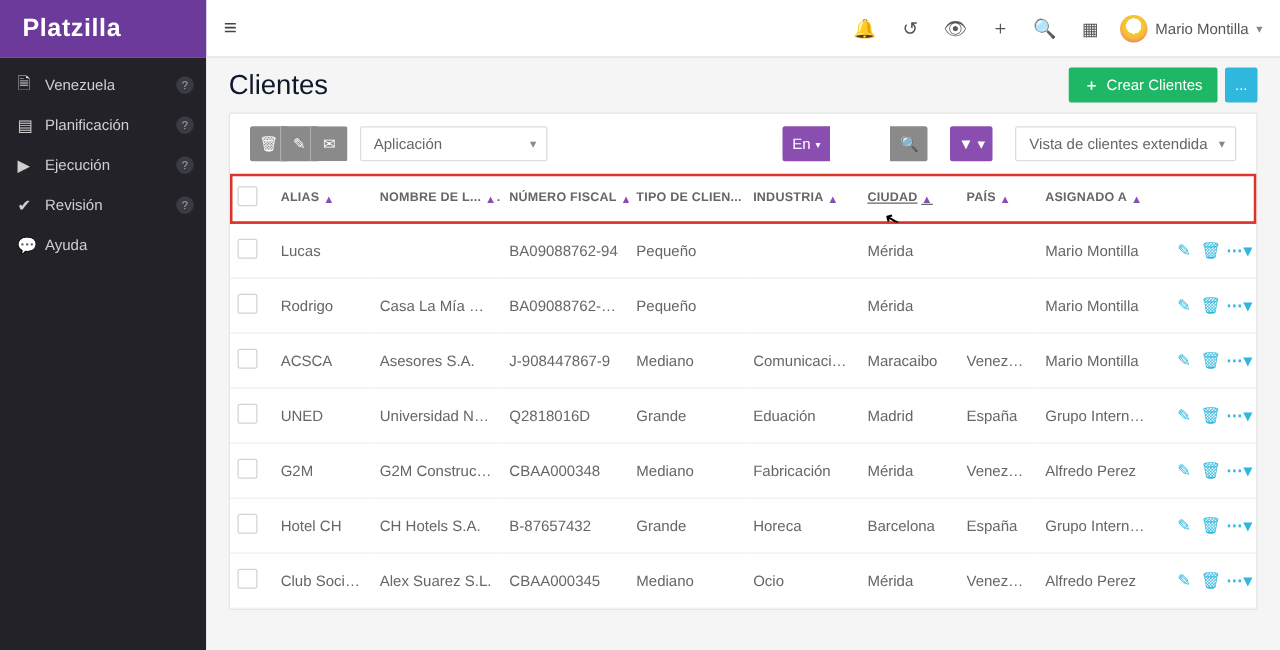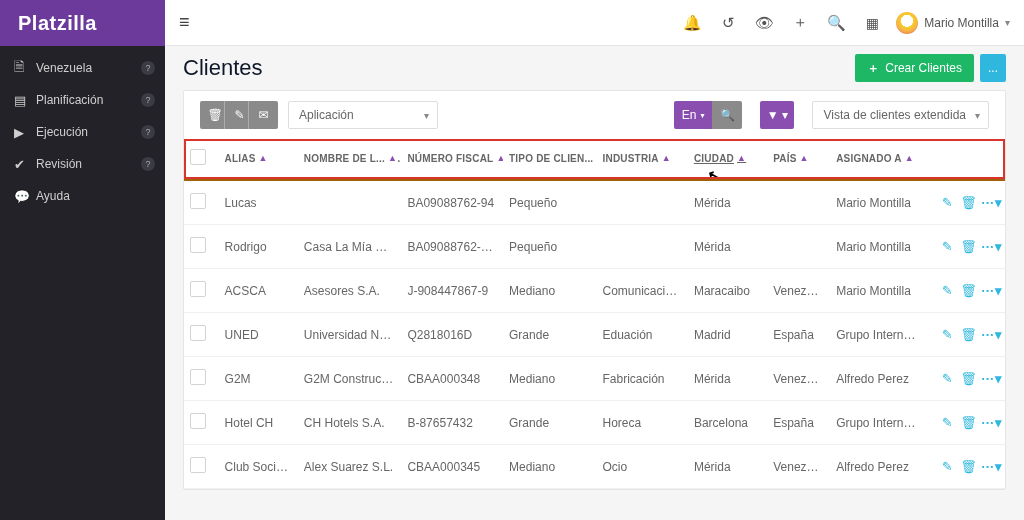--- a/index.html
+++ b/index.html
@@ -42,29 +42,29 @@
   .iconbtn + .iconbtn { margin-left: -6px; }
   .icongroup { display: flex; }
   .icongroup .iconbtn { border-radius: 0; border-left: 1px solid rgba(255,255,255,.3); }
   .icongroup .iconbtn:first-child { border-radius: 2px 0 0 2px; border-left: none; }
   .icongroup .iconbtn:last-child { border-radius: 0 2px 2px 0; }
   .select { height: 28px; border: 1px solid #ddd; background: #fff; font-size: 12px; padding: 0 22px 0 10px; min-width: 150px; position: relative; display: flex; align-items: center; border-radius: 2px; cursor: pointer; color: #666; }
   .select::after { content: "▾"; position: absolute; right: 8px; font-size: 10px; color: #888; }
   .toolbar .spacer { flex: 1; }
   .btn-purple-sm { height: 28px; background: #8a4db0; color: #fff; padding: 0 8px; border-radius: 2px 0 0 2px; display: flex; align-items: center; font-size: 12px; cursor: pointer; }
   .btn-purple-sm .c { font-size: 8px; margin-left: 4px; }
-  .searchwrap { display: flex; }
+  .searchwrap { display: flex; gap: 48px; }
   .searchinp { height: 28px; border: 1px solid #ddd; border-left: none; border-right: none; width: 120px; padding: 0 8px; font-size: 12px; outline: none; }
   .searchgo { width: 30px; height: 28px; background: #8a8a8a; color: #fff; display: flex; align-items: center; justify-content: center; border-radius: 0 2px 2px 0; cursor: pointer; }
   .filterbtn { width: 34px; height: 28px; background: #8a4db0; color: #fff; display: flex; align-items: center; justify-content: center; border-radius: 2px; cursor: pointer; margin-left: 8px; font-size:12px;}
   .viewsel { min-width: 170px; margin-left: 8px; }
 
   
   .table { width: 100%; border-collapse: collapse; table-layout: fixed; }
-  .table thead th { text-align: left; font-size: 10px; font-weight: 700; color: #666; padding: 10px 6px; border-bottom: 4px solid #a16207; text-transform: uppercase; letter-spacing: .2px; white-space: nowrap; overflow: hidden; text-overflow: ellipsis; }
+  .table thead th { text-align: left; font-size: 10px; font-weight: 700; color: #666; padding: 10px 6px; border-bottom: 1px solid #a16207; text-transform: uppercase; letter-spacing: .2px; white-space: nowrap; overflow: hidden; text-overflow: ellipsis; }
   .th-inner { display:inline-flex; align-items:center; gap:3px; cursor:pointer;}
   .th-inner .arr { font-size: 9px; color: #8a4db0; }
   .headrow-outline { outline: 2px solid #d9332b; outline-offset: -2px; }
   .table td { font-size: 12px; color: #666; padding: 12px 6px; border-bottom: 1px solid #f0f0f0; white-space: nowrap; overflow: hidden; text-overflow: ellipsis; }
   .alias { color: #8a4db0; }
   .chk { width: 16px; height: 16px; border: 1px solid #d3d3d3; border-radius: 2px; display: inline-block; background: #fff; }
   .row-action { color: #2fb7dd; font-size: 13px; display:inline-block; width:18px; text-align:center; cursor:pointer;}
   .row-action.more { color:#2fb7dd; font-weight:700; letter-spacing:1px;}
   .ciudad-hdr { text-decoration: underline; position: relative;}
   .cursor { position:absolute; left: 14px; top: 14px; font-size: 14px; color:#000; transform: rotate(-15deg); }

